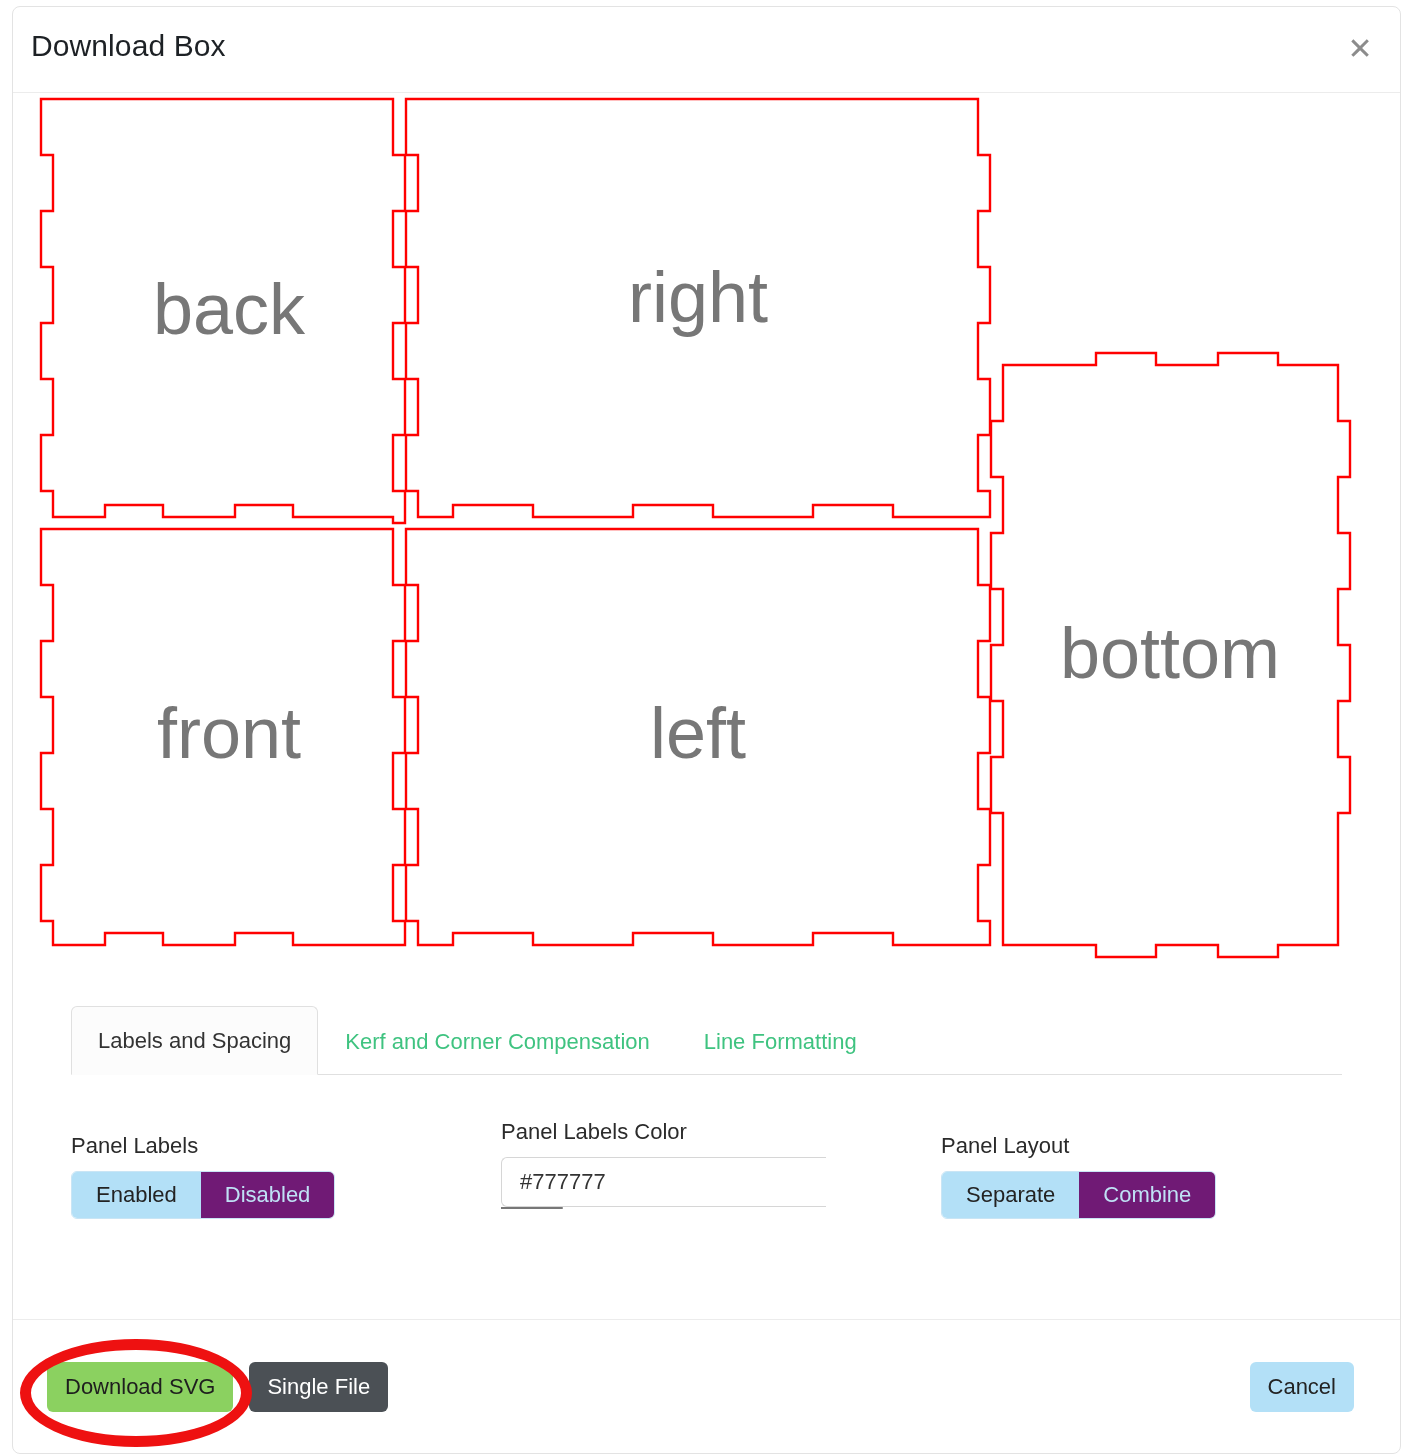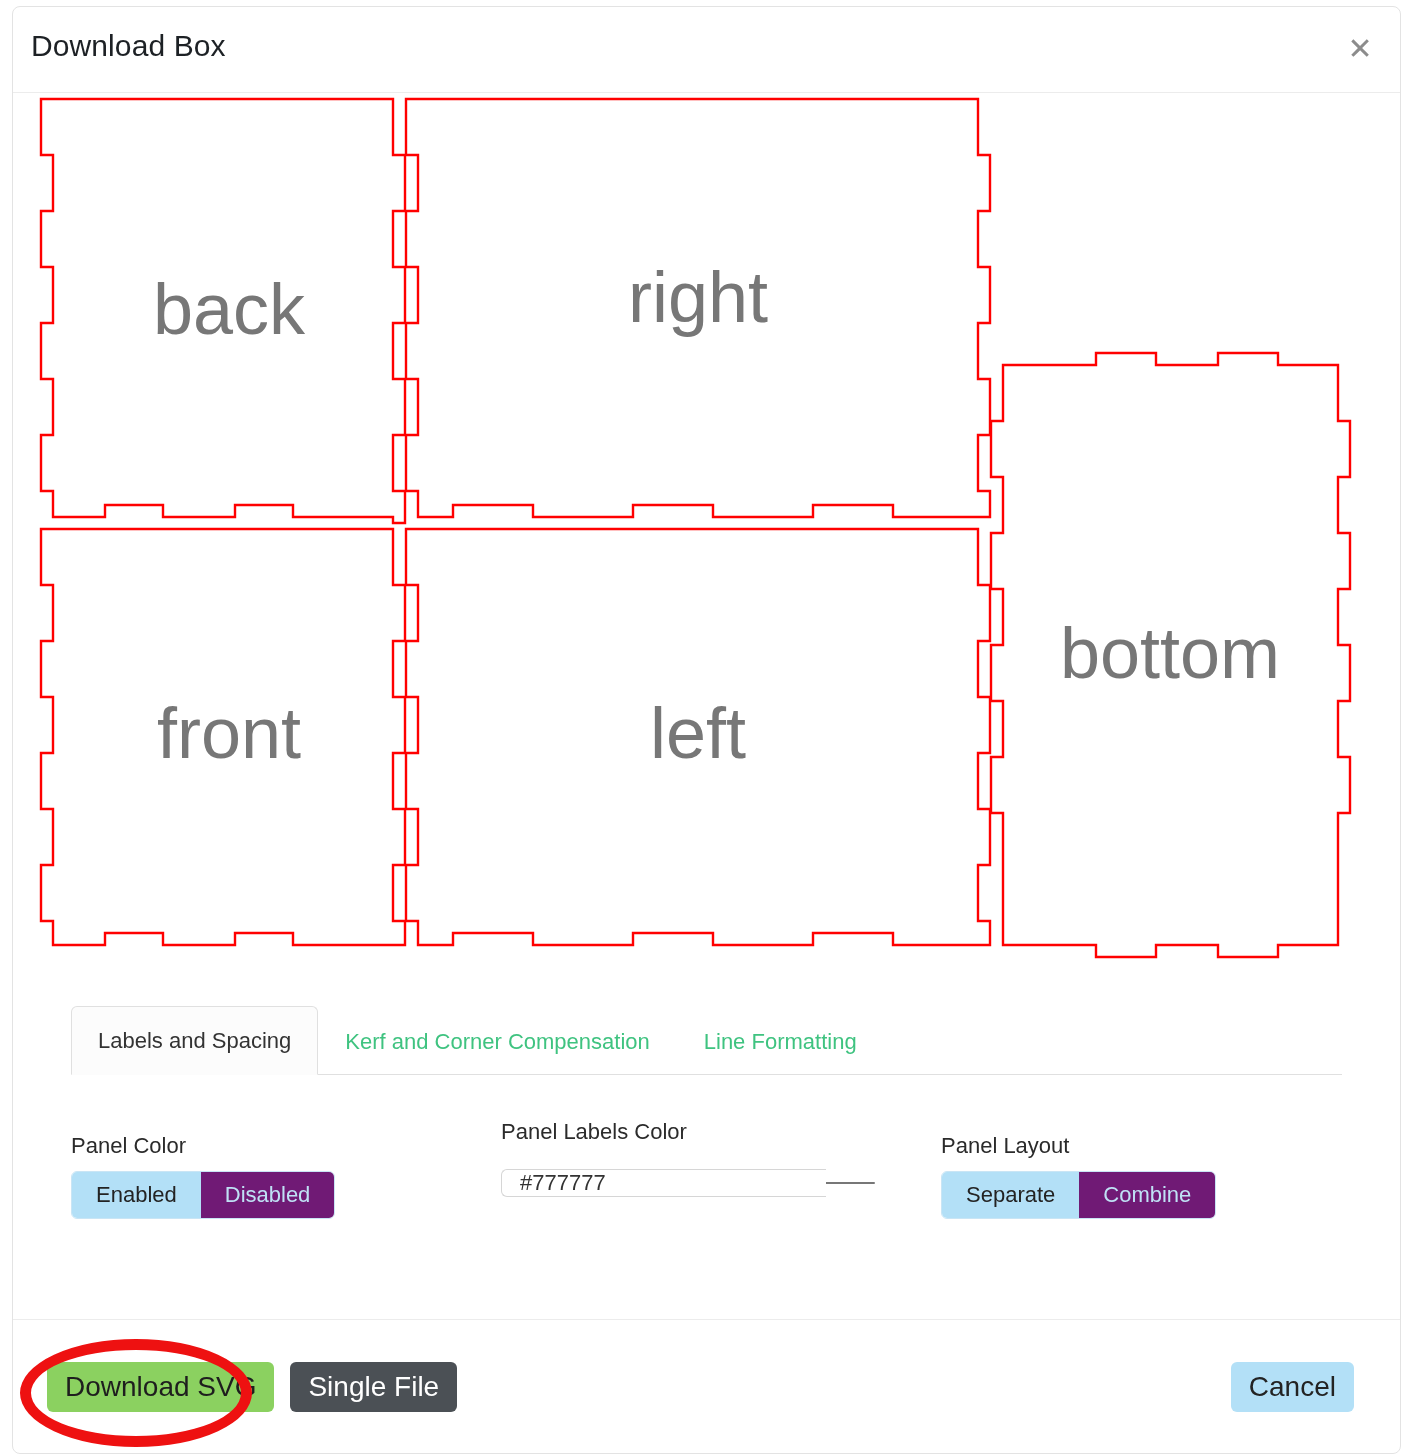--- a/index.html
+++ b/index.html
@@ -148,23 +148,24 @@
     font-family: "Liberation Sans", sans-serif;
   }
   .seg.on {
     background: #b3e0f7;
     color: #232323;
   }
 
   
   .color-input-group {
     display: flex;
-    align-items: center;
+    align-items: flex-start;
     height: 52px;
     width: 374px;
+    flex-direction: column;
   }
   .color-text {
     flex: 1 1 auto;
     border: 1px solid #d6d6d6;
     border-right: none;
     border-radius: 6px 0 0 6px;
     font-size: 22px;
     padding: 0 18px;
     color: #333333;
     background: #ffffff;
@@ -181,21 +182,21 @@
   
   .dialog-footer {
     position: relative;
     flex: 0 0 134px;
     border-top: 1px solid #ececec;
     display: flex;
     align-items: center;
     padding: 0 46px 0 34px;
   }
   .btn {
-    font-size: 28px;
+    font-size: 22px;
     border: none;
     border-radius: 6px;
     padding: 0 18px;
     height: 50px;
     cursor: pointer;
     font-family: "Liberation Sans", sans-serif;
     white-space: nowrap;
   }
   .btn-svg   { background: #8bd160; color: #1e1e1e; margin-right: 16px; }
   .btn-dxf   { background: #a8de84; color: #1e1e1e; margin-right: 16px; }
@@ -322,21 +323,21 @@
       <div class="tabs">
         <div class="tab active">Labels and Spacing</div>
         <div class="tab">Kerf and Corner Compensation</div>
         <div class="tab">Line Formatting</div>
       </div>
     </div>
 
     <div class="form-row">
 
       <div class="field field-f1">
-        <span class="field-label">Panel Color</span>
+        <span class="field-label">Panel Labels</span>
         <div class="segmented">
           <button class="seg on">Enabled</button>
           <button class="seg">Disabled</button>
         </div>
       </div>
 
       <div class="field field-f2">
         <span class="field-label">Panel Labels Color</span>
         <div class="color-input-group">
           <input class="color-text" type="text" value="#777777" style="">

